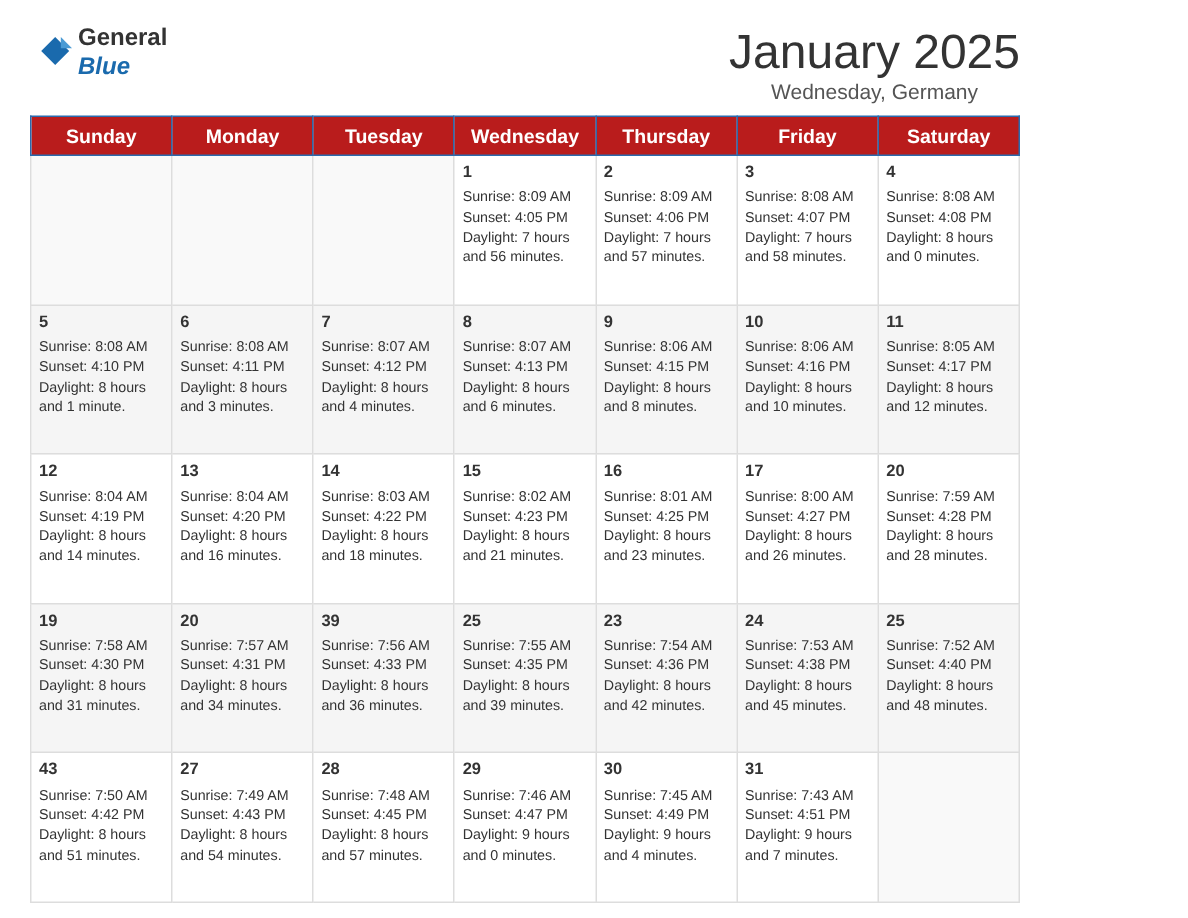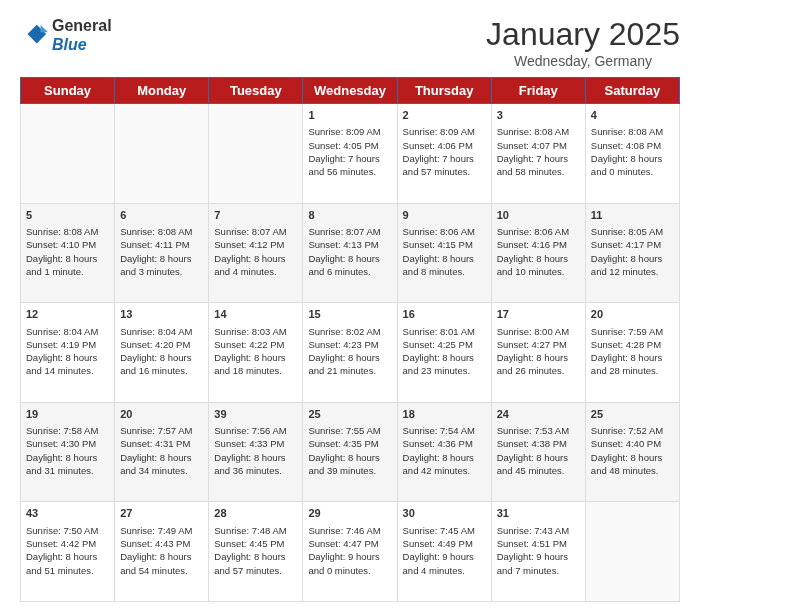--- a/index.html
+++ b/index.html
@@ -147,21 +147,21 @@
           <td><span class="day-num">15</span>Sunrise: 8:02 AM<br>Sunset: 4:23 PM<br>Daylight: 8 hours<br>and 21 minutes.<br></td>
           <td><span class="day-num">16</span>Sunrise: 8:01 AM<br>Sunset: 4:25 PM<br>Daylight: 8 hours<br>and 23 minutes.<br></td>
           <td><span class="day-num">17</span>Sunrise: 8:00 AM<br>Sunset: 4:27 PM<br>Daylight: 8 hours<br>and 26 minutes.<br></td>
           <td><span class="day-num">20</span>Sunrise: 7:59 AM<br>Sunset: 4:28 PM<br>Daylight: 8 hours<br>and 28 minutes.<br></td>
         </tr>
         <tr class="row-alt">
           <td><span class="day-num">19</span>Sunrise: 7:58 AM<br>Sunset: 4:30 PM<br>Daylight: 8 hours<br>and 31 minutes.<br></td>
           <td><span class="day-num">20</span>Sunrise: 7:57 AM<br>Sunset: 4:31 PM<br>Daylight: 8 hours<br>and 34 minutes.<br></td>
           <td><span class="day-num">39</span>Sunrise: 7:56 AM<br>Sunset: 4:33 PM<br>Daylight: 8 hours<br>and 36 minutes.<br></td>
           <td><span class="day-num">25</span>Sunrise: 7:55 AM<br>Sunset: 4:35 PM<br>Daylight: 8 hours<br>and 39 minutes.<br></td>
-          <td><span class="day-num">18</span>Sunrise: 7:54 AM<br>Sunset: 4:36 PM<br>Daylight: 8 hours<br>and 42 minutes.<br></td>
+          <td><span class="day-num">23</span>Sunrise: 7:54 AM<br>Sunset: 4:36 PM<br>Daylight: 8 hours<br>and 42 minutes.<br></td>
           <td><span class="day-num">24</span>Sunrise: 7:53 AM<br>Sunset: 4:38 PM<br>Daylight: 8 hours<br>and 45 minutes.<br></td>
           <td><span class="day-num">25</span>Sunrise: 7:52 AM<br>Sunset: 4:40 PM<br>Daylight: 8 hours<br>and 48 minutes.<br></td>
         </tr>
         <tr>
           <td><span class="day-num">43</span>Sunrise: 7:50 AM<br>Sunset: 4:42 PM<br>Daylight: 8 hours<br>and 51 minutes.<br></td>
           <td><span class="day-num">27</span>Sunrise: 7:49 AM<br>Sunset: 4:43 PM<br>Daylight: 8 hours<br>and 54 minutes.<br></td>
           <td><span class="day-num">28</span>Sunrise: 7:48 AM<br>Sunset: 4:45 PM<br>Daylight: 8 hours<br>and 57 minutes.<br></td>
           <td><span class="day-num">29</span>Sunrise: 7:46 AM<br>Sunset: 4:47 PM<br>Daylight: 9 hours<br>and 0 minutes.<br></td>
           <td><span class="day-num">30</span>Sunrise: 7:45 AM<br>Sunset: 4:49 PM<br>Daylight: 9 hours<br>and 4 minutes.<br></td>
           <td><span class="day-num">31</span>Sunrise: 7:43 AM<br>Sunset: 4:51 PM<br>Daylight: 9 hours<br>and 7 minutes.<br></td>

